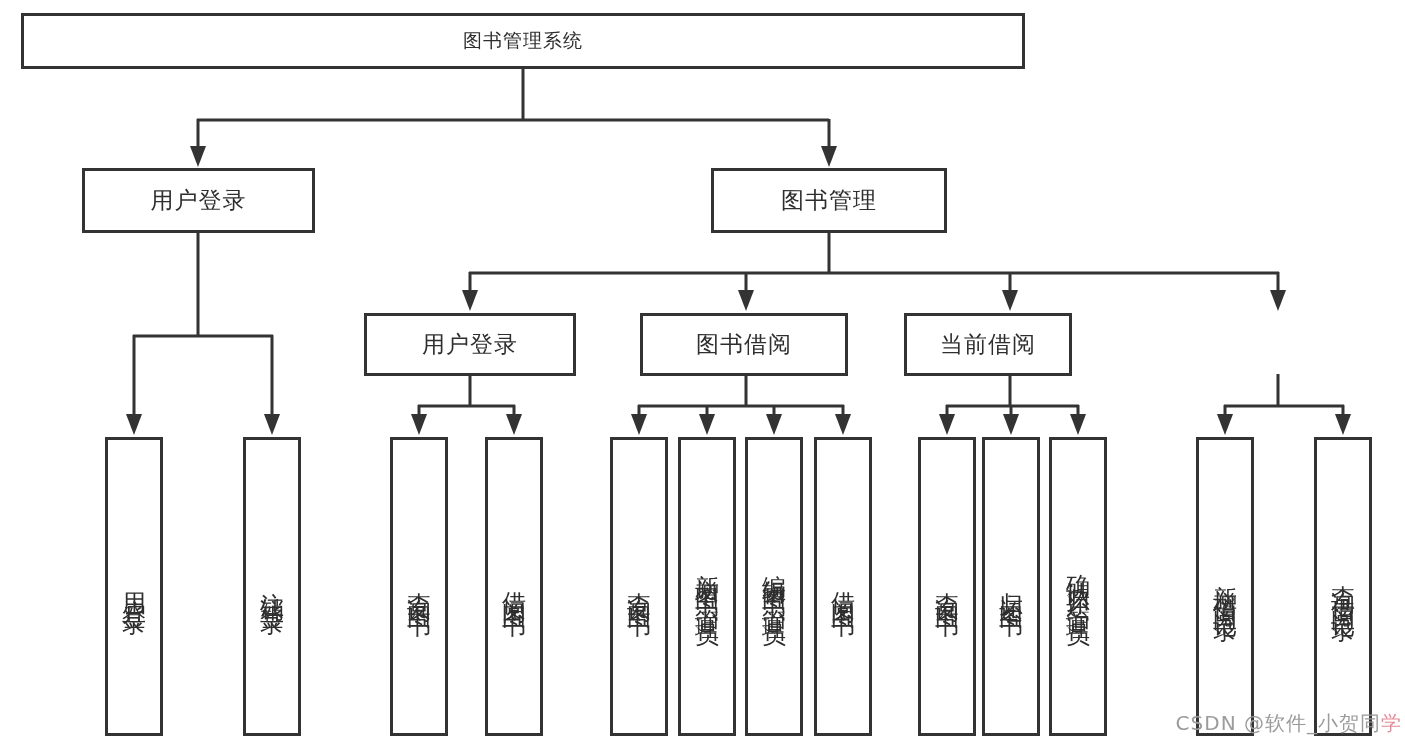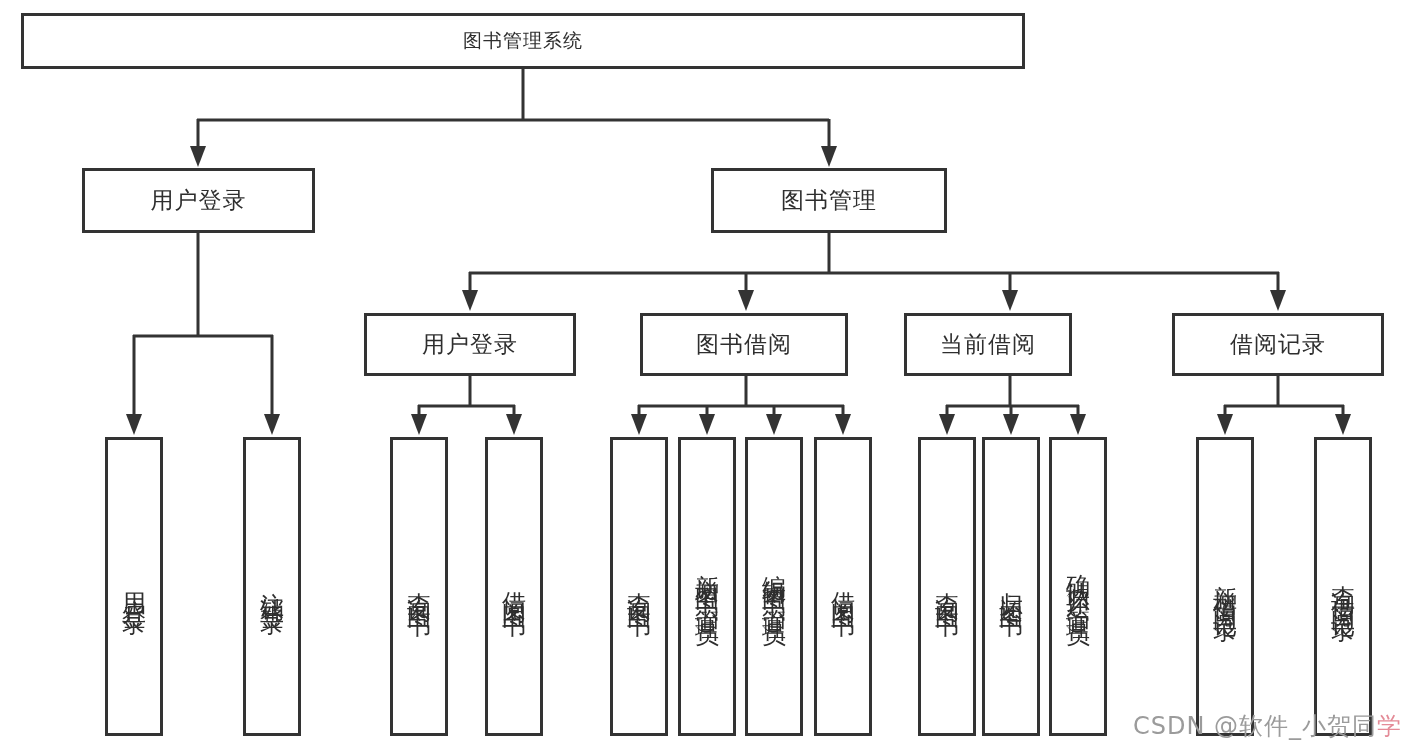--- a/index.html
+++ b/index.html
@@ -42,21 +42,21 @@
     text-orientation: mixed;
     letter-spacing: 7px;
     line-height: 1;
     white-space: nowrap;
   }
   #watermark {
     position: absolute;
     top: 710px;
     right: 3px;
     z-index: 5;
-    font-size: 24px;
+    font-size: 20px;
     color: #9b9b9b;
     letter-spacing: 1px;
     white-space: nowrap;
   }
   #watermark .wm-accent { color: #e48b97; }
 </style>
 </head>
 <body>
 
 <div id="stage">
@@ -124,23 +124,20 @@
 
   <div class="node mid-node" style="left:364px; top:313px; width:212px; height:63px;">
     <span class="lbl">用户登录</span>
   </div>
   <div class="node mid-node" style="left:640px; top:313px; width:208px; height:63px;">
     <span class="lbl">图书借阅</span>
   </div>
   <div class="node mid-node" style="left:904px; top:313px; width:168px; height:63px;">
     <span class="lbl">当前借阅</span>
   </div>
-  <div class="node mid-node" style="left:1172px; top:313px; width:212px; height:63px;">
-    <span class="lbl">借阅记录</span>
-  </div>
 
   <div class="node leaf-node" style="left:105px; top:437px; width:58px; height:299px;">
     <span class="lbl">用户登录</span>
   </div>
   <div class="node leaf-node" style="left:243px; top:437px; width:58px; height:299px;">
     <span class="lbl">注销登录</span>
   </div>
 
   <div class="node leaf-node" style="left:390px; top:437px; width:58px; height:299px;">
     <span class="lbl">查询图书</span>

